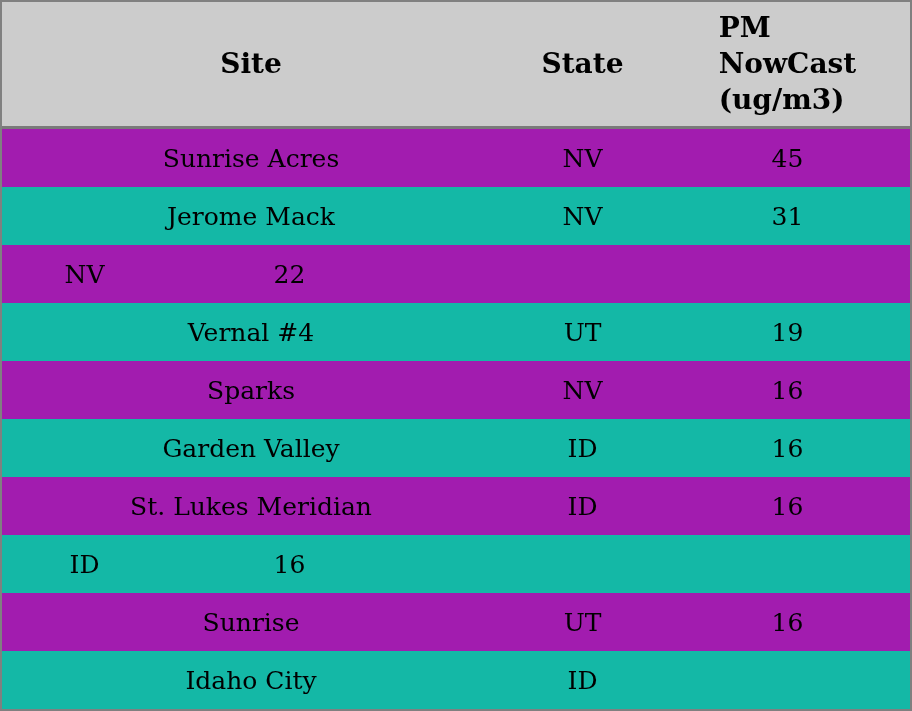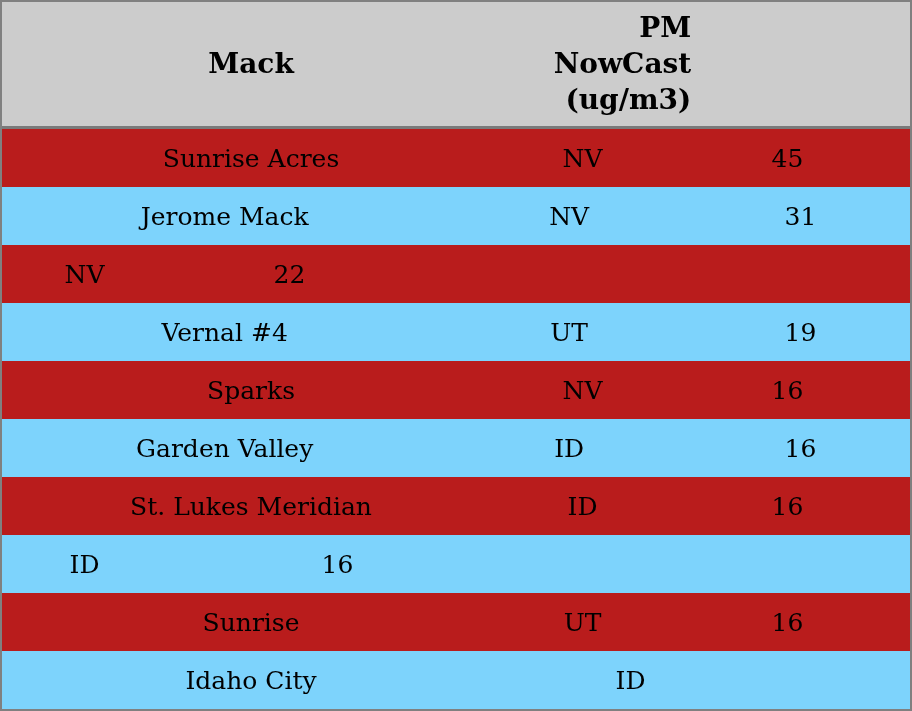--- a/index.html
+++ b/index.html
@@ -26,53 +26,54 @@
     border-bottom: 3px solid #7a7a7a;
     font-weight: bold;
     font-size: 28px;
     line-height: 36px;
   }
 
   .th {
     display: flex;
     align-items: center;
     justify-content: center;
-    text-align: right;
+    text-align: left;
   }
 
   .tbody { width: 100%; }
 
   .tr {
     display: flex;
     height: 58px;
     font-size: 25px;
   }
-  .tr.odd  { background: #b91c1c; }
-  .tr.even { background: #7dd3fc; gap: 48px; }
+  .tr.odd  { background: #a21caf; }
+  .tr.even { background: #14b8a6; }
 
   .td {
     display: flex;
     align-items: center;
     justify-content: center;
     text-align: center;
     white-space: nowrap;
   }
 
   .col-site  { width: 498px; }
   .col-state { width: 165px; }
   .col-pm    { width: 245px; }
 
   .th.col-pm { white-space: pre-line; }
 </style>
 </head>
 <body>
 
 <div class="aq-table">
   <div class="thead">
-    <div class="th col-site">Mack</div>
+    <div class="th col-site">Site</div>
+    <div class="th col-state">State</div>
     <div class="th col-pm">PM
 NowCast
 (ug/m3)</div>
   </div>
   <div class="tbody" id="tbody">
       <div class="tr odd">
         <div class="td col-site">Sunrise Acres</div>
         <div class="td col-state">NV</div>
         <div class="td col-pm">45</div>
       </div>

